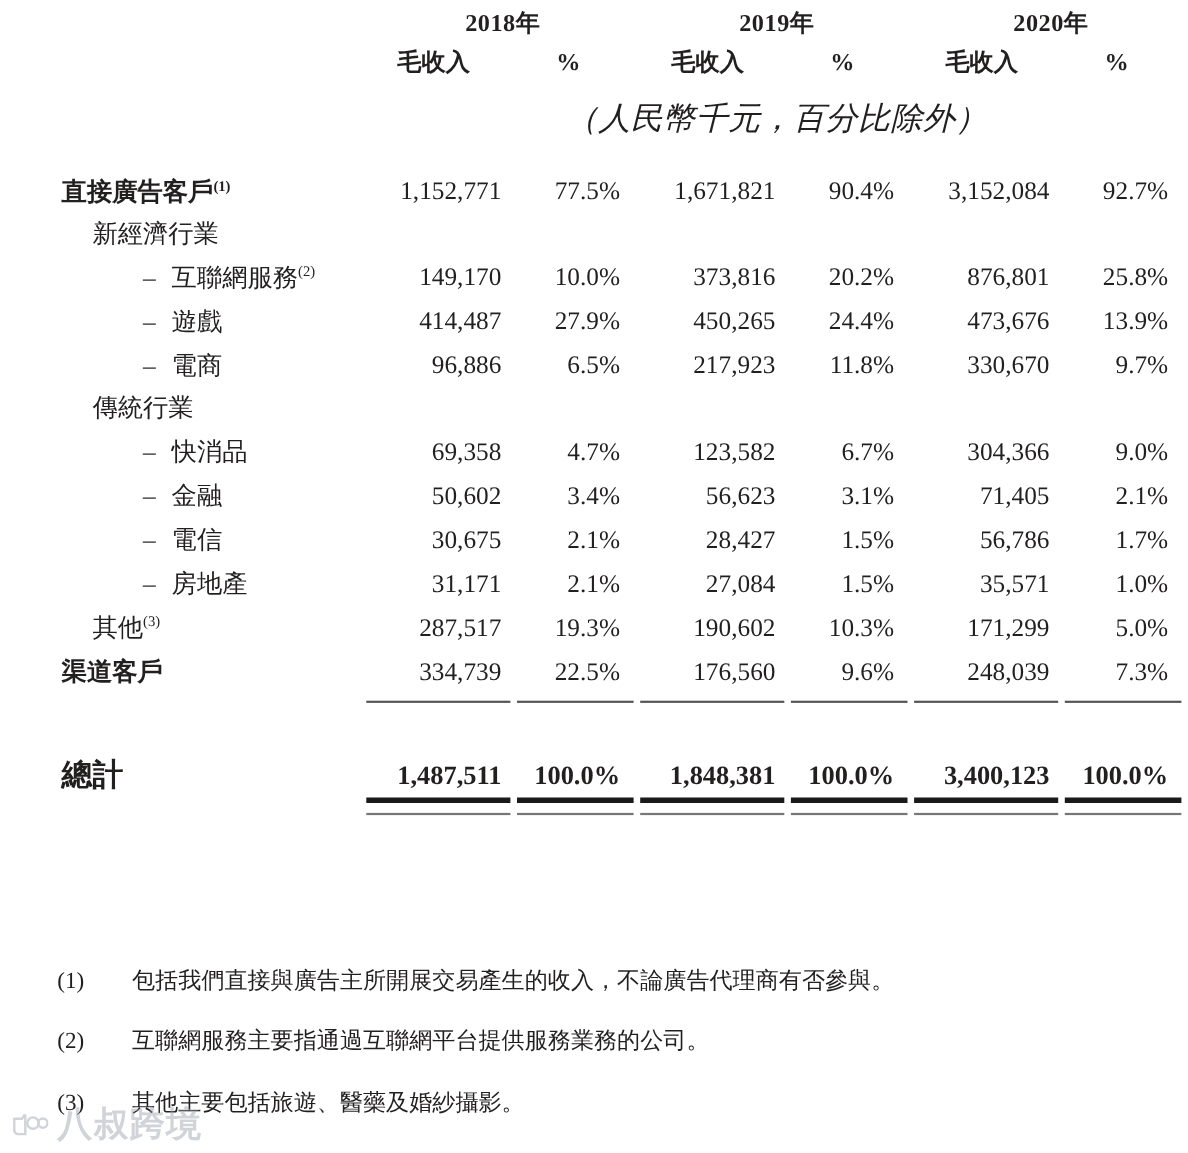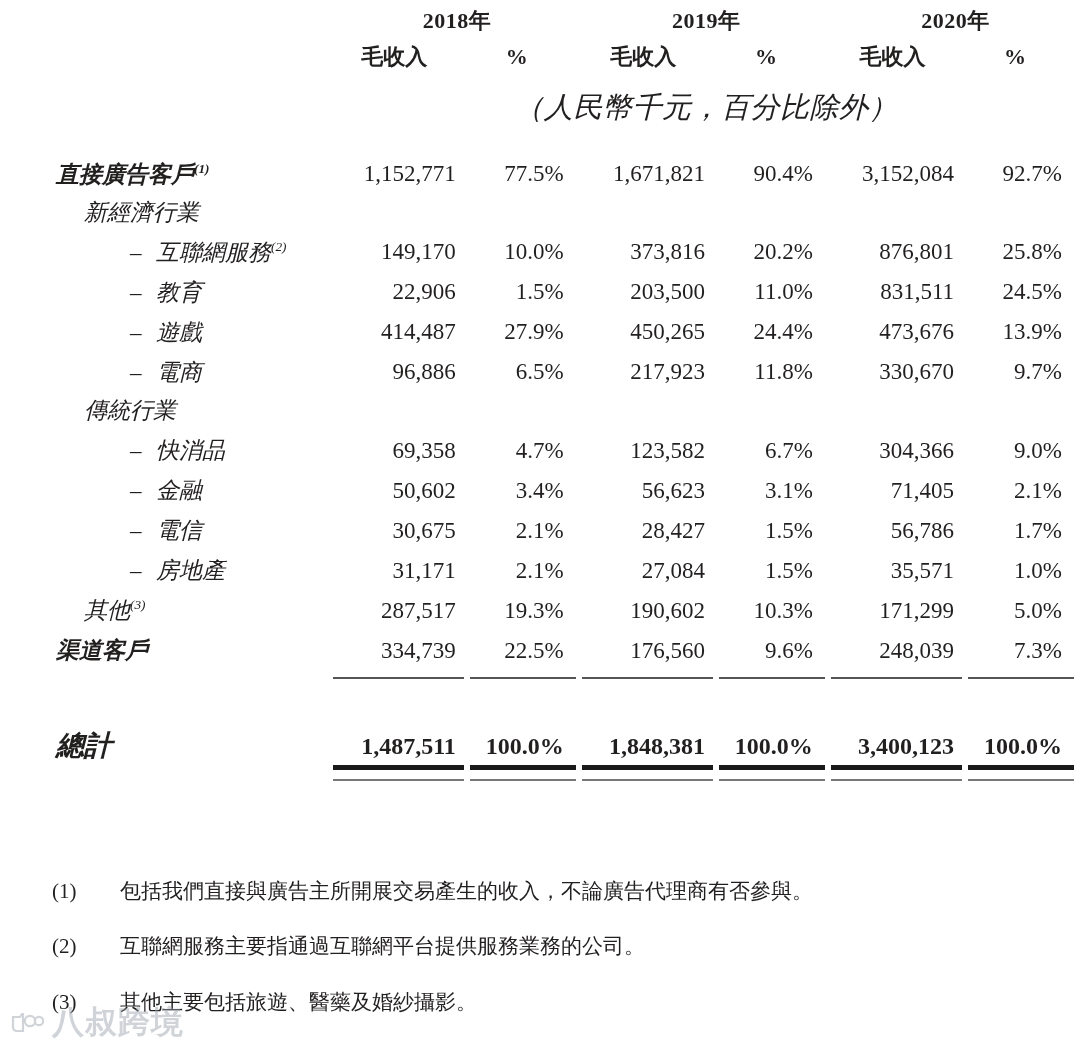--- a/index.html
+++ b/index.html
@@ -67,21 +67,20 @@
     letter-spacing: 0.5px;
   }
 
   
   td.lbl {
     font-size: 23px;
     line-height: 1.06;
     padding: 7px 0 7px 0;
     white-space: nowrap;
     vertical-align: bottom;
-    font-style: italic;
   }
   td.lbl .ind0 { padding-left: 56px; }
   td.lbl .ind1 { padding-left: 84px; }
   td.lbl .ind2 { padding-left: 130px; }
   td.lbl.bold { font-weight: bold; }
 
   td.num {
     font-size: 23px;
     text-align: right;
     padding: 7px 14px 7px 0;
@@ -239,29 +238,20 @@
         <tr>
           <td class="lbl"><span class="ind2"><span class="dash">–</span>互聯網服務<sup>(2)</sup></span></td>
           <td class="num">149,170</td>
           <td class="num pct">10.0%</td>
           <td class="num">373,816</td>
           <td class="num pct">20.2%</td>
           <td class="num">876,801</td>
           <td class="num pct">25.8%</td>
         </tr>
         <tr>
-          <td class="lbl"><span class="ind2"><span class="dash">–</span>教育</span></td>
-          <td class="num">22,906</td>
-          <td class="num pct">1.5%</td>
-          <td class="num">203,500</td>
-          <td class="num pct">11.0%</td>
-          <td class="num">831,511</td>
-          <td class="num pct">24.5%</td>
-        </tr>
-        <tr>
           <td class="lbl"><span class="ind2"><span class="dash">–</span>遊戲</span></td>
           <td class="num">414,487</td>
           <td class="num pct">27.9%</td>
           <td class="num">450,265</td>
           <td class="num pct">24.4%</td>
           <td class="num">473,676</td>
           <td class="num pct">13.9%</td>
         </tr>
         <tr>
           <td class="lbl"><span class="ind2"><span class="dash">–</span>電商</span></td>

